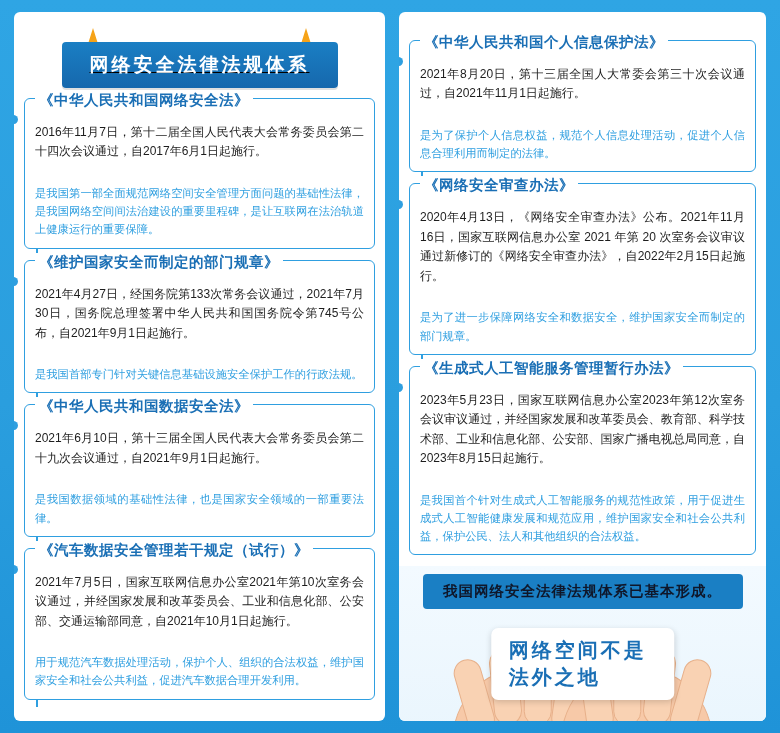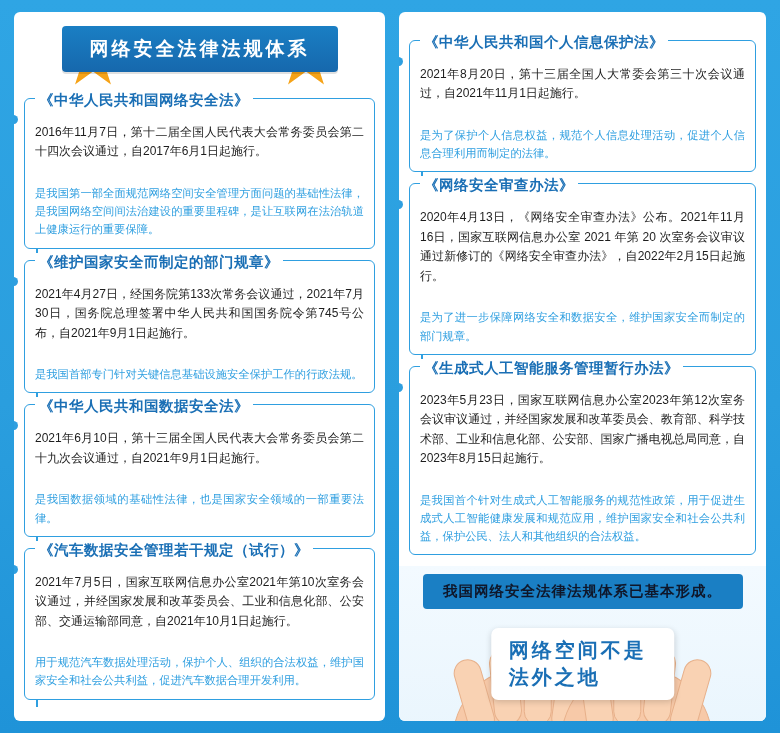--- a/index.html
+++ b/index.html
@@ -23,21 +23,21 @@
     box-sizing:border-box;
     position:relative;
     overflow:hidden;
   }
   .col-left{width:372px;padding:10px 10px 8px 10px;}
   .col-right{width:368px;padding:10px 10px 0 10px;}
 
   
   .banner-wrap{
     position:relative;height:62px;margin:4px 0 10px 0;
-    display:flex;align-items:flex-start;justify-content:center;
+    display:flex;align-items:flex-end;justify-content:center;text-decoration:underline;
   }
   .banner-bar{
     position:relative;
     background:linear-gradient(180deg,#1a7fc4 0%,#1668ad 100%);
     color:#ffffff;
     font-size:19px;font-weight:bold;letter-spacing:3px;
     padding:10px 28px;border-radius:4px;
     box-shadow:0 2px 0 rgba(0,0,0,.12);
     z-index:3;white-space:nowrap;
   }

